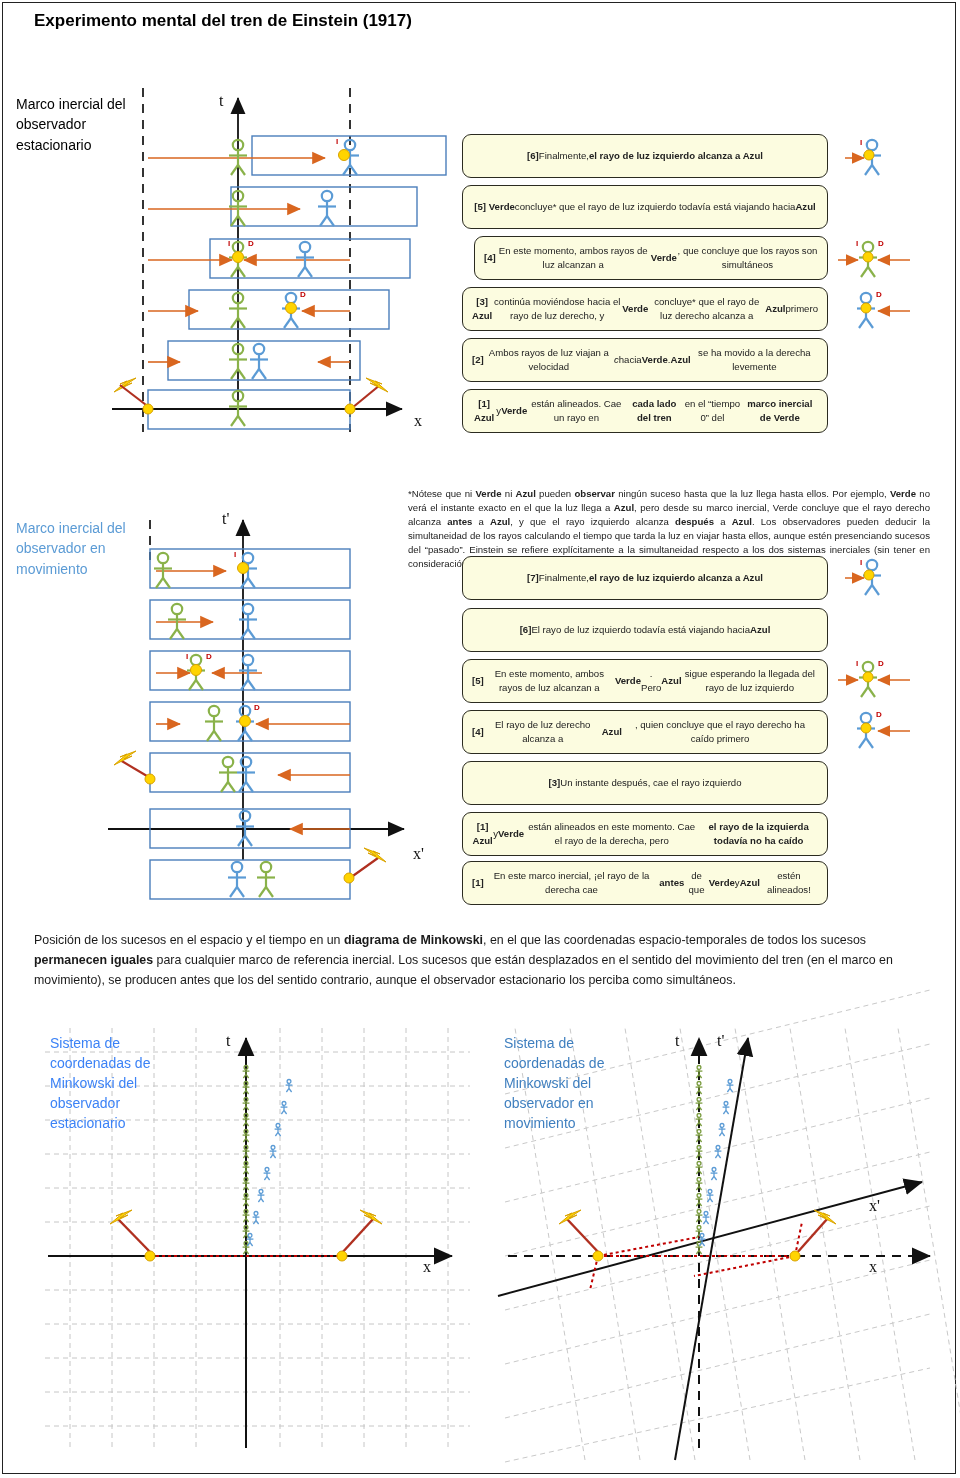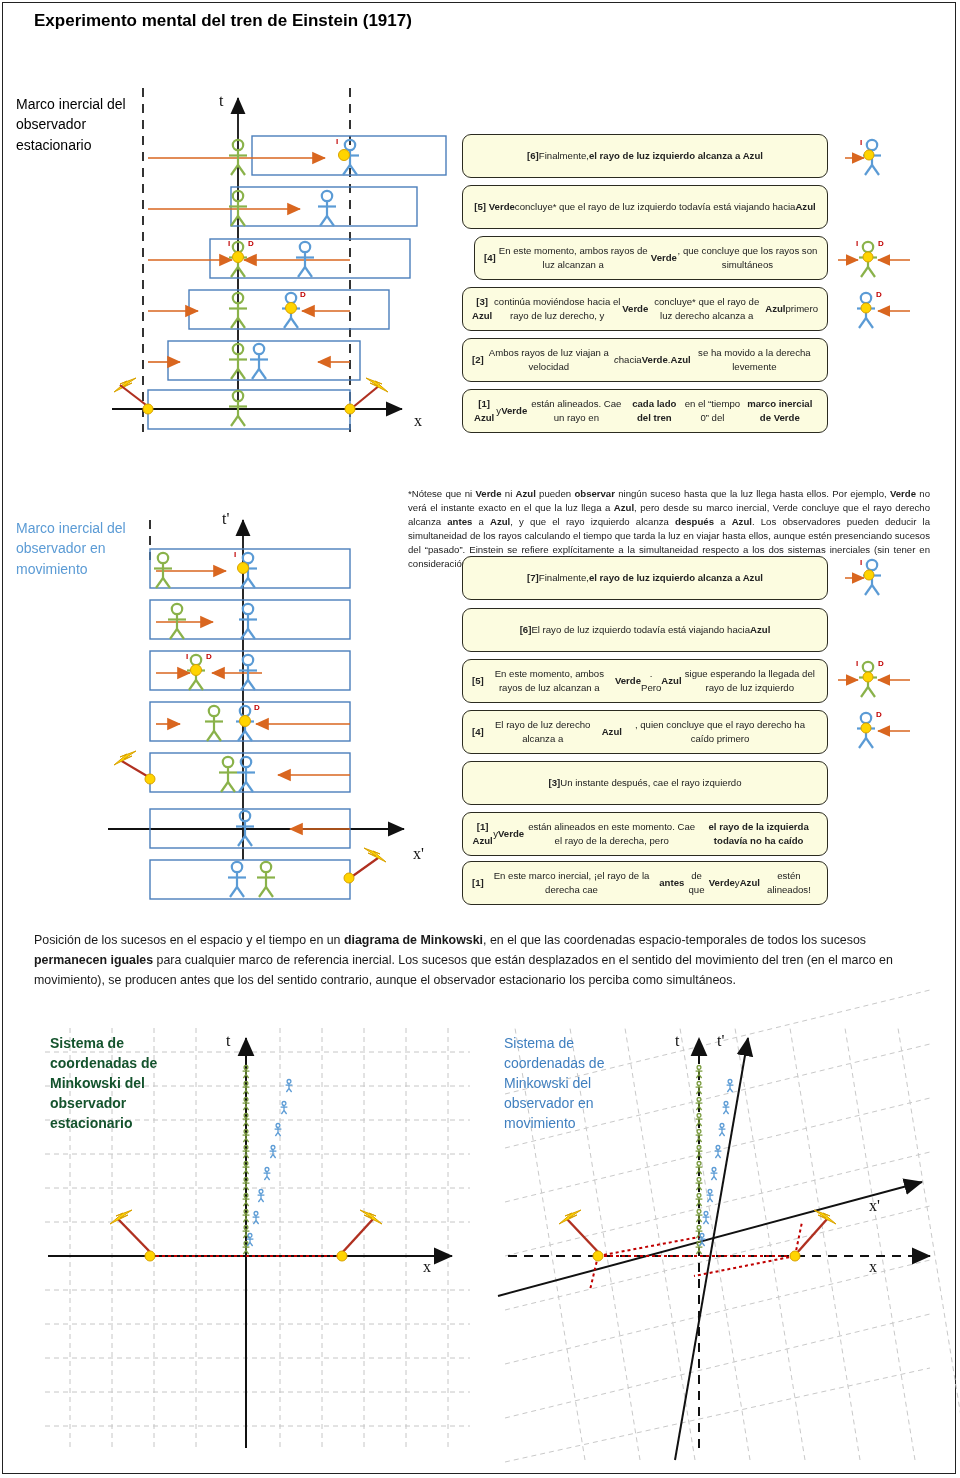--- a/index.html
+++ b/index.html
@@ -48,21 +48,21 @@
   .footnote b{font-weight:bold;}
   .bottom-para{
     position:absolute;font-size:12.4px;line-height:1.62;color:#1a1a1a;
     text-align:left;
   }
   .bottom-para b{font-weight:bold;}
   
   .svg-layer{position:absolute;left:0;top:0;width:960px;height:1478px;pointer-events:none;}
   
   .mk-label{position:absolute;font-size:14px;line-height:1.42;}
-  .mk-label.green{color:#14532d;font-weight:bold;}
+  .mk-label.green{color:#3b82f6;}
   .mk-label.blue{color:#3f7fbf;}
   .axis-label{position:absolute;font-size:16px;font-weight:normal;color:#111;font-family:"Liberation Serif",serif;}
 </style>
 </head>
 <body>
 
 <div class="page-border"></div>
 
 <div class="header">
   <div class="title">Experimento mental del tren de Einstein (1917)</div>

